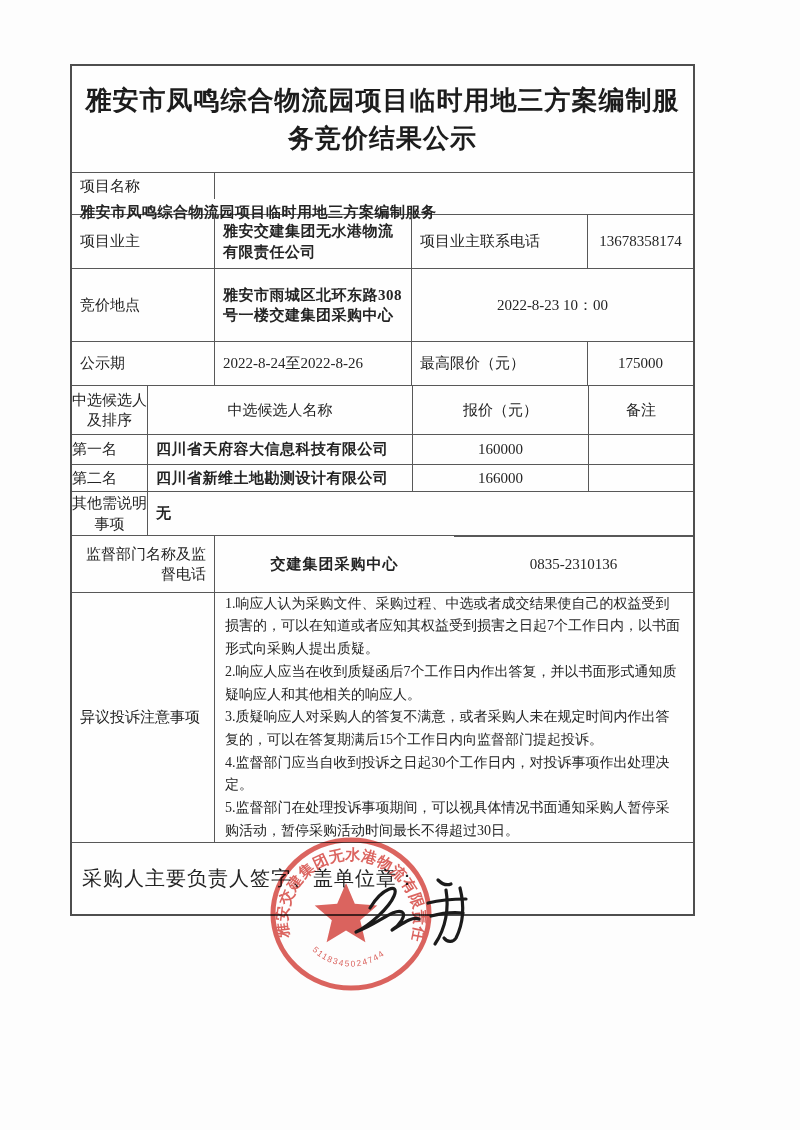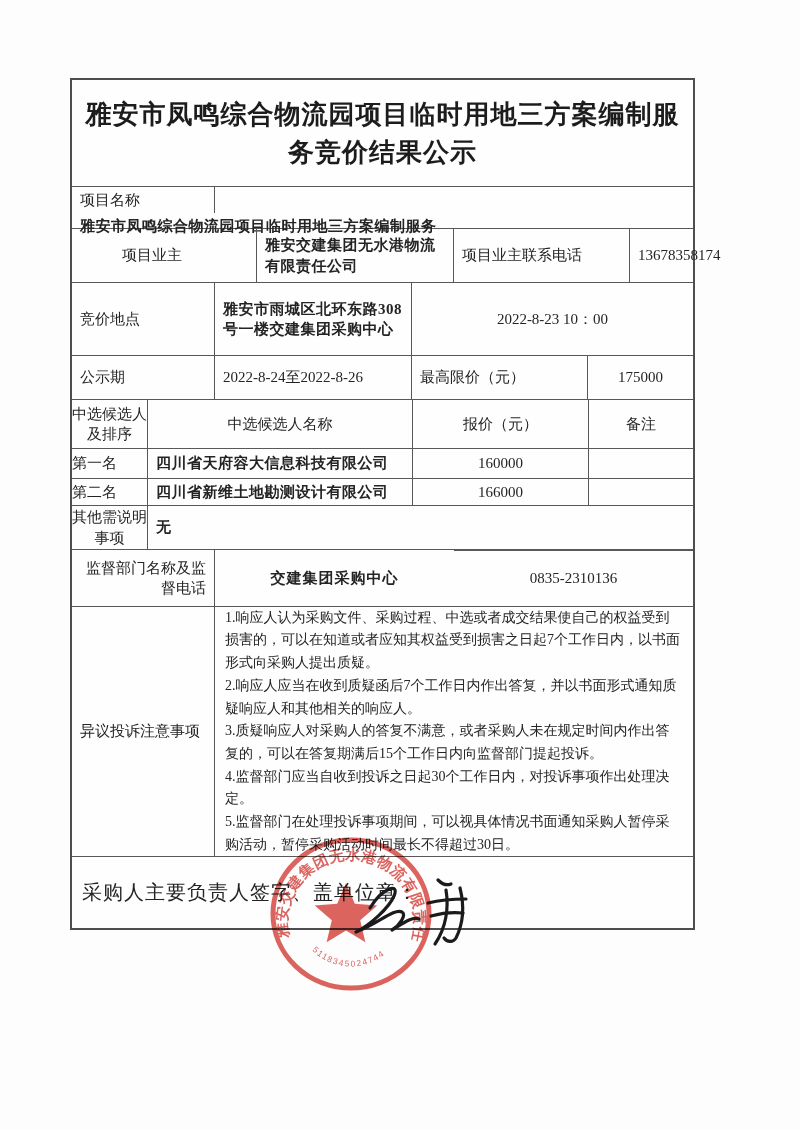--- a/index.html
+++ b/index.html
@@ -4,21 +4,21 @@
 <style>
   * { margin:0; padding:0; box-sizing:border-box; }
   html,body { background:#ffffff; }
   .page {
     position:relative; width:800px; height:1130px; margin:0 auto;
     background:#fdfdfd; overflow:hidden;
     font-family:"Liberation Serif","DejaVu Serif",serif;
     color:#242424;
   }
   .doc-table {
-    position:absolute; left:70px; top:78px; width:625px;
+    position:absolute; left:70px; top:64px; width:625px;
     border:2px solid #4e4e4e; background:#fefefe;
   }
   .row { display:flex; border-top:1.5px solid #585858; }
   .row:first-child { border-top:none; }
   .cell {
     border-right:1.5px solid #585858;
     display:flex; align-items:center;
     font-size:15px; line-height:1.35;
     padding:3px 8px;
   }
@@ -29,21 +29,21 @@
   
   .w-a1 { width:143px; flex:none; }
   .w-a2 { width:197px; flex:none; }
   .w-a3 { width:176px; flex:none; }
   .w-b1 { width:76px;  flex:none; padding:3px 0; }
   .w-b2 { width:265px; flex:none; }
   .grow  { flex:1; }
   
   .h-title { height:106px; }
   .h-r1 { height:42px;flex-direction:column; }
-  .h-r2 { height:54px;padding-left:42px; }
+  .h-r2 { height:54px; }
   .h-r3 { height:73px; }
   .h-r4 { height:44px; }
   .h-hdr { height:49px; }
   .h-c  { height:30px; }
   .h-c2 { height:27px; }
   .h-other { height:44px; }
   .h-sup { height:57px;text-align:right; }
   .h-obj { height:250px; }
   .h-sign { height:72px; }
 

